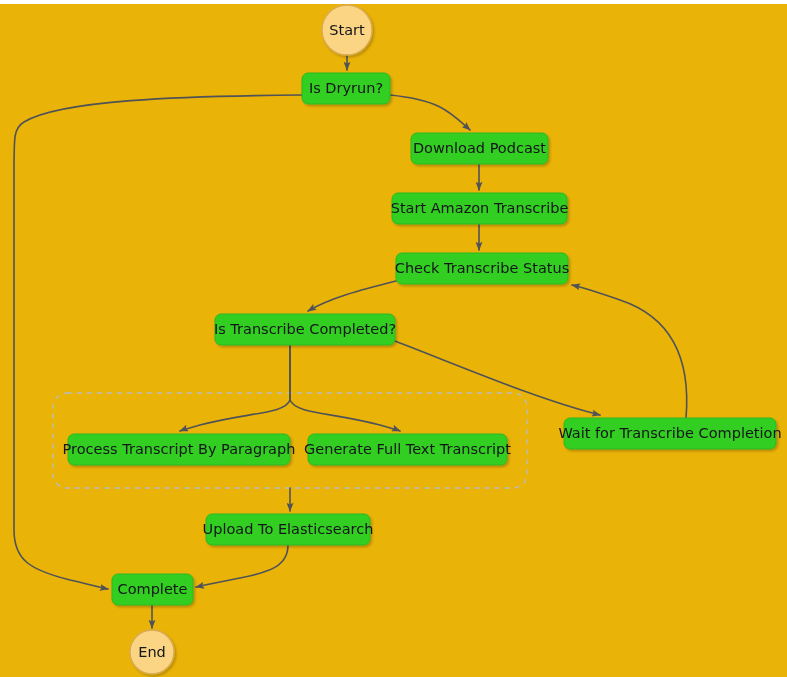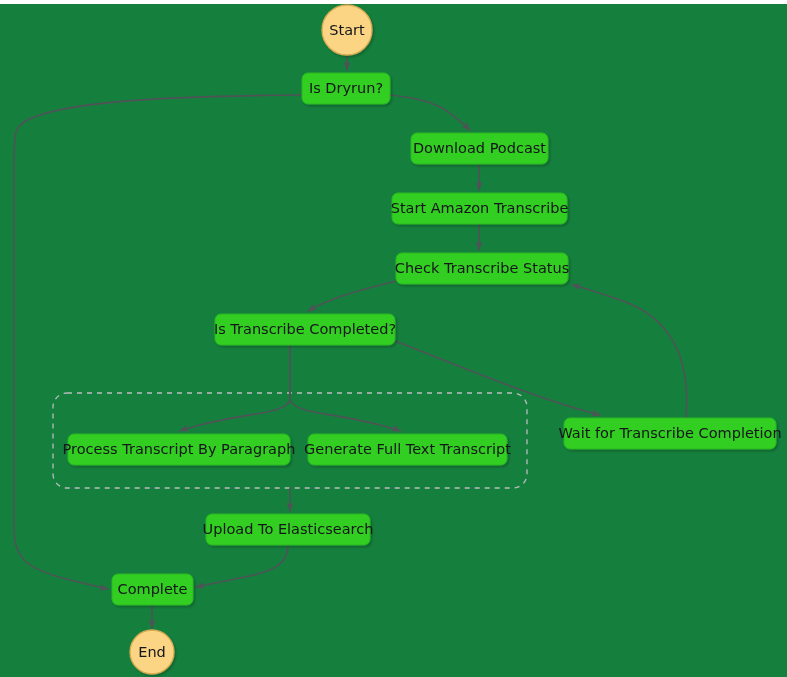--- a/index.html
+++ b/index.html
@@ -11,21 +11,21 @@
   body {
     width: 787px;
     height: 677px;
     font-family: "DejaVu Sans", sans-serif;
     overflow: hidden;
   }
   #flow-root {
     position: relative;
     width: 787px;
     height: 677px;
-    background: #15803d;
+    background: #eab308;
   }
   .topbar {
     position: absolute;
     left: 0;
     top: 0;
     width: 787px;
     height: 4px;
     background: #ffffff;
   }
   svg#flow-svg {

